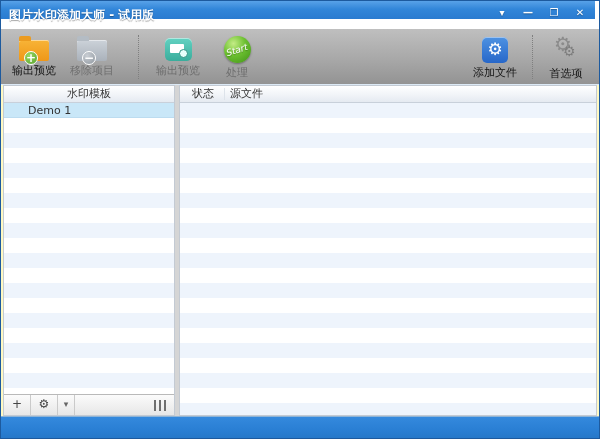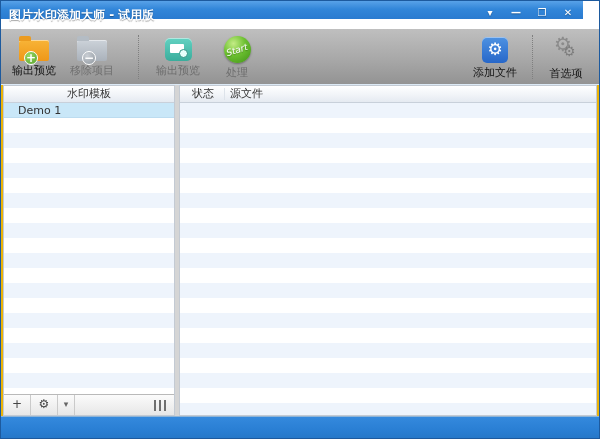--- a/index.html
+++ b/index.html
@@ -3,21 +3,21 @@
 <meta charset="utf-8">
 <style>
   * { margin:0; padding:0; box-sizing:border-box; }
   body { font-family:"DejaVu Sans","Liberation Sans",sans-serif; background:#e9e9e9; }
   .window {
     position:relative; width:600px; height:439px;
     border:1px solid #1d5a9e; background:#fff; overflow:hidden;
   }
   
   .titlebar {
-    position:absolute; top:0; left:0; right:16px; height:18px;
+    position:absolute; top:0; left:0; right:4px; height:18px;
     background:linear-gradient(180deg,#58a2e8 0%,#3286d9 45%,#2a7bd0 100%);
   }
   .titlebar .title {
     position:absolute; left:8px; top:0; line-height:28px;
     color:#fff; font-size:12px; font-weight:bold;
     text-shadow:0 1px 1px rgba(0,0,0,.35);
   }
   .win-controls { position:absolute; right:6px; top:4px; display:flex; gap:8px; }
   .win-btn {
     width:18px; height:16px; color:#fff; font-size:10px; font-weight:bold;
@@ -80,32 +80,32 @@
   
   .icon-gear-blue { width:26px; height:26px; margin-top:4px; border-radius:5px;
     background:linear-gradient(180deg,#4e92e2 0%,#2767c9 100%);
     color:#fff; font-size:17px; line-height:25px; text-align:center;
     box-shadow:inset 0 1px 0 rgba(255,255,255,.45); }
   
   .icon-gears-gray { position:relative; width:30px; height:30px; margin-top:2px; color:#8b8b8b; }
   .icon-gears-gray .g1 { position:absolute; left:3px; top:-3px; font-size:20px; }
   .icon-gears-gray .g2 { position:absolute; left:12px; top:8px; font-size:14px; color:#7d7d7d; }
   
-  .main { position:absolute; top:84px; left:0; right:0; bottom:22px; background:#eab308; }
+  .main { position:absolute; top:84px; left:0; right:0; bottom:22px; background:#fef9c3; }
   .left-panel { position:absolute; left:2px; top:0; width:172px; bottom:0;
     background:#fff; border:1px solid #c3cad3; }
   .panel-header { height:17px;
     background:linear-gradient(180deg,#ffffff 0%,#f1f4f8 55%,#e5eaf1 100%);
     border-bottom:1px solid #c8d0da; font-size:11px; color:#333;
     text-align:center; line-height:16px; }
   .left-list { position:absolute; top:17px; left:0; right:0; bottom:21px;
     background:repeating-linear-gradient(to bottom,#ffffff 0 15px,#eef4fc 15px 30px);
     background-position:0 15px; overflow:hidden; }
   .row-selected { height:15px; background:#c9e7f8; font-size:11px; color:#333;
-    line-height:15px; padding-left:14px; border-bottom:1px solid #bcdcf0; }
+    line-height:15px; padding-left:24px; border-bottom:1px solid #bcdcf0; }
   .panel-footer { position:absolute; left:0; right:0; bottom:0; height:21px;
     background:linear-gradient(180deg,#fbfbfb 0%,#e7e7e7 100%);
     border-top:1px solid #b9b9b9; display:flex; align-items:center; }
   .ft-btn { width:27px; height:20px; text-align:center; line-height:19px;
     font-size:12px; color:#444; border-right:1px solid #cacaca; }
   .ft-btn.small { width:17px; font-size:9px; color:#666; }
   .ft-grip { margin-left:auto; margin-right:8px; display:flex; gap:3px; }
   .ft-grip i { width:2px; height:11px; background:#6f6f6f; }
   .splitter { position:absolute; left:174px; width:4px; top:0; bottom:0; background:#d5d5d5; }
   .right-panel { position:absolute; left:178px; right:2px; top:0; bottom:0;

